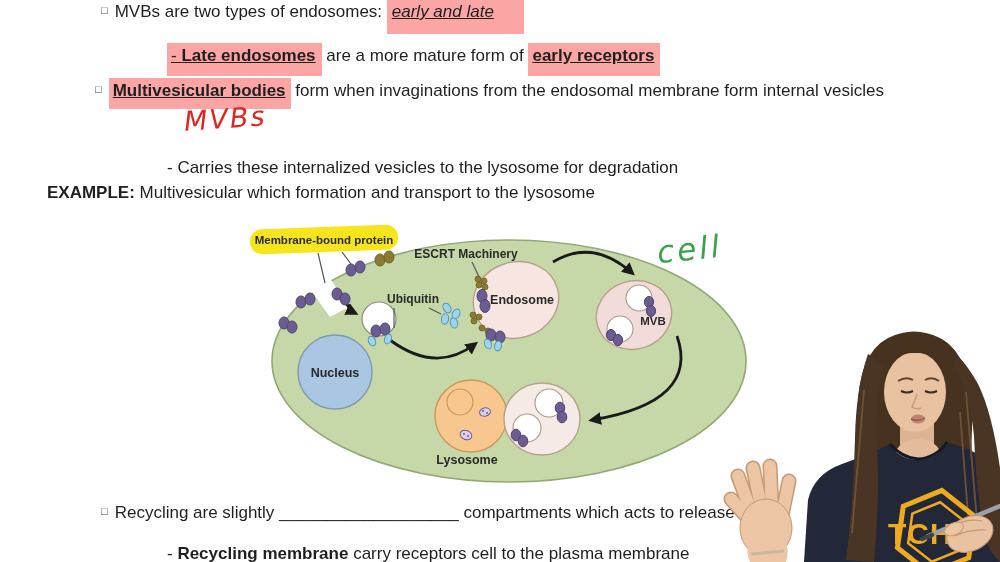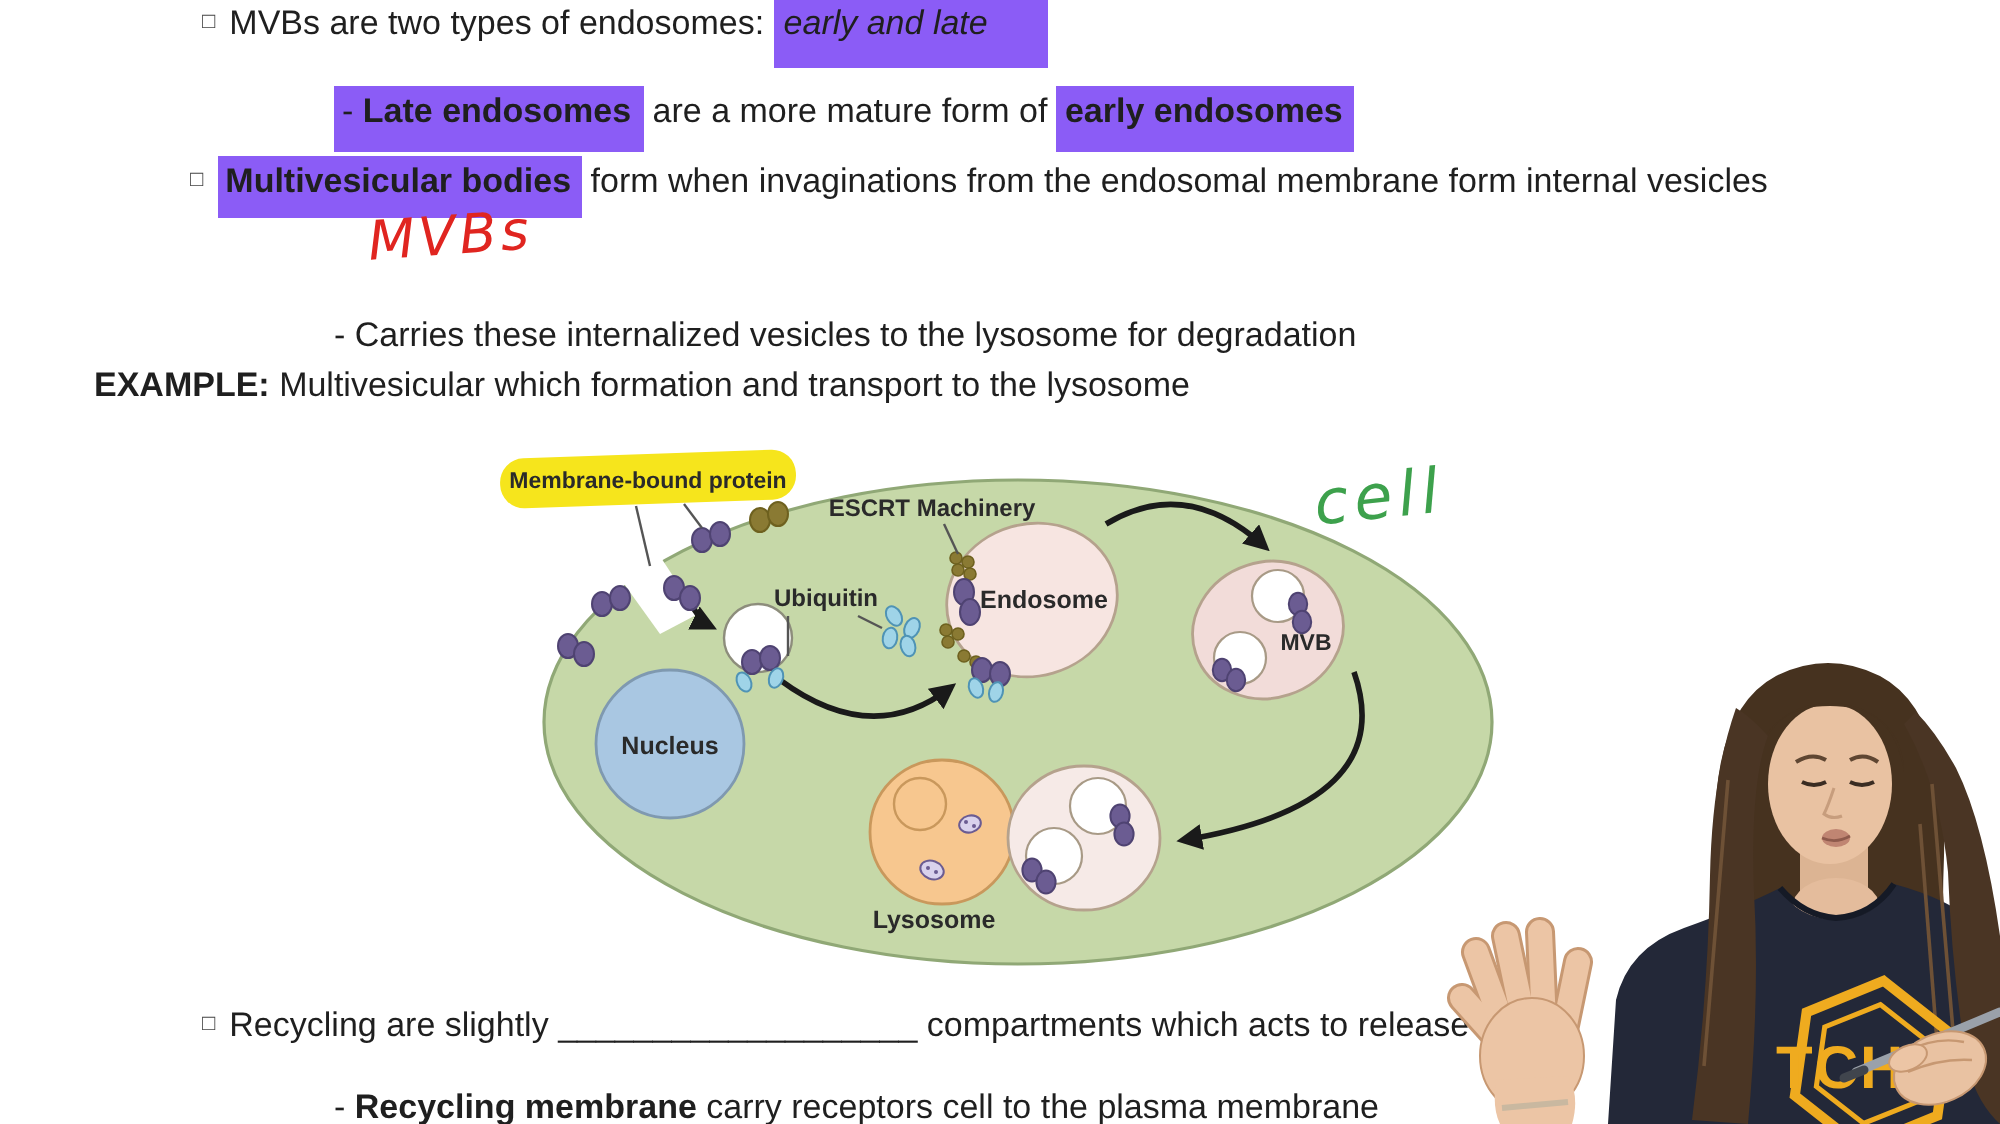--- a/index.html
+++ b/index.html
@@ -2,21 +2,21 @@
 <html><head>
 <meta charset="utf-8">
 <style>
   html,body { margin:0; padding:0; background:#ffffff; }
   #stage {
     position:relative; width:1000px; height:562px; background:#ffffff;
     overflow:hidden; font-family:"Liberation Sans", sans-serif; color:#1f1f1f;
   }
   .line { position:absolute; font-size:17px; white-space:nowrap; }
   .bullet { font-size:11px; color:#444; margin-right:7px; vertical-align:3px; }
-  .hl { background:#8b5cf6; padding:3px 5px 9px 4px; }
+  .hl { background:#fca5a5; padding:3px 5px 9px 4px;text-decoration:underline; }
   .hl-tail { padding:2px 30px 13px 5px; }
   .hl-l2 { padding:3px 6px 11px 4px; }
   b { font-weight:bold; }
   .ital { font-style:italic; }
   .handwrite-red {
     position:absolute; left:184px; top:103px; color:#e02520;
     font-size:27px; font-style:italic; letter-spacing:2px;
     transform:rotate(-4deg); font-family:"DejaVu Sans", sans-serif;
   }
   .handwrite-green {
@@ -31,21 +31,21 @@
 </head>
 <body>
 
 <div id="stage">
 
   <div class="line" style="left:101px; top:2px;">
     <span class="bullet">□</span><span>MVBs are two types of endosomes: </span><span class="hl hl-tail ital">early and late</span>
   </div>
 
   <div class="line" style="left:167px; top:46px;">
-    <span class="hl hl-l2"><span>- </span><b>Late endosomes</b></span><span> are a more mature form of </span><span class="hl hl-l2"><b>early endosomes</b></span>
+    <span class="hl hl-l2"><span>- </span><b>Late endosomes</b></span><span> are a more mature form of </span><span class="hl hl-l2"><b>early receptors</b></span>
   </div>
 
   <div class="line" style="left:95px; top:81px;">
     <span class="bullet">□</span><span class="hl"><b>Multivesicular bodies</b></span><span> form when invaginations from the endosomal membrane form internal vesicles</span>
   </div>
 
   <div class="handwrite-red">MVBs</div>
 
   <div class="line" style="left:167px; top:137px;margin-top:21px;">- Carries these internalized vesicles to the lysosome for degradation</div>
 

